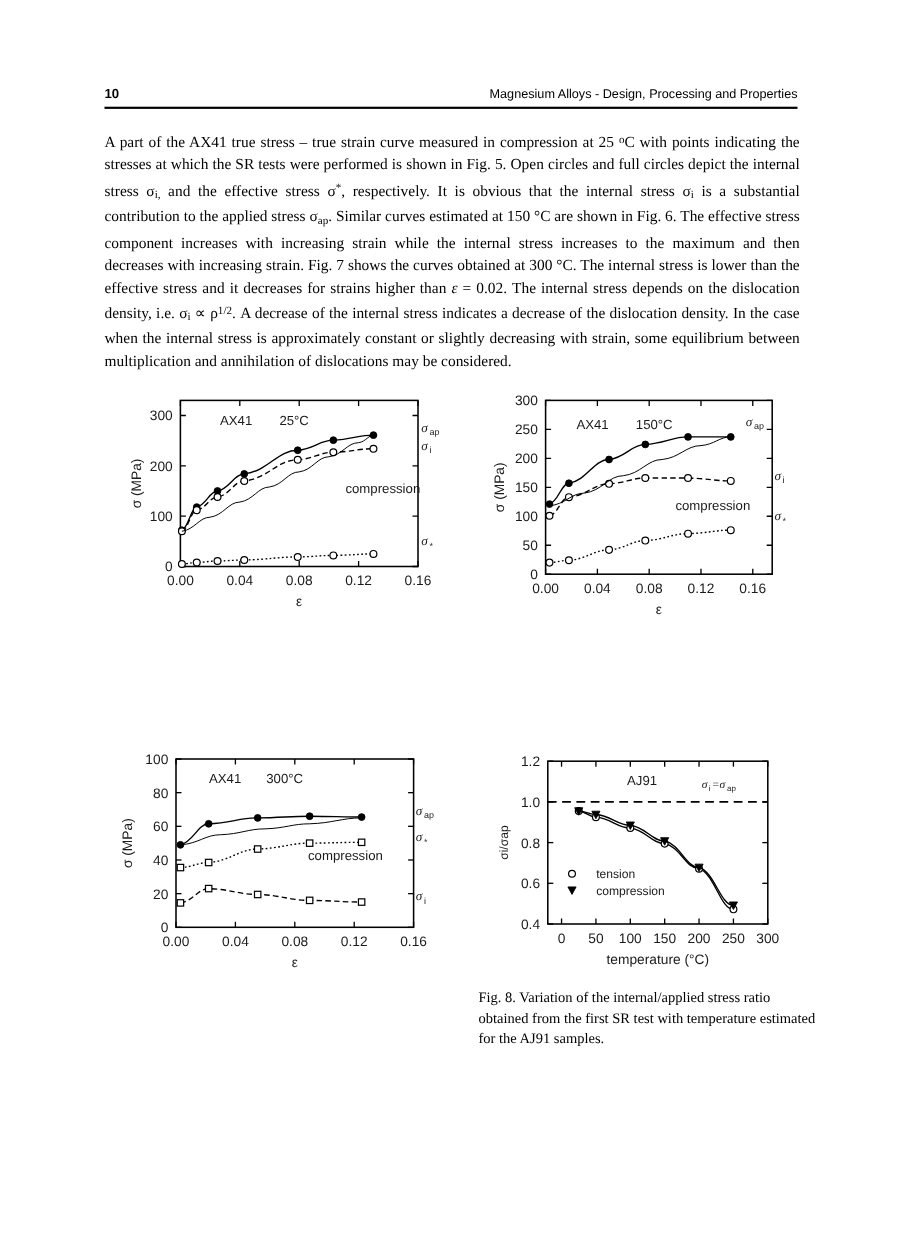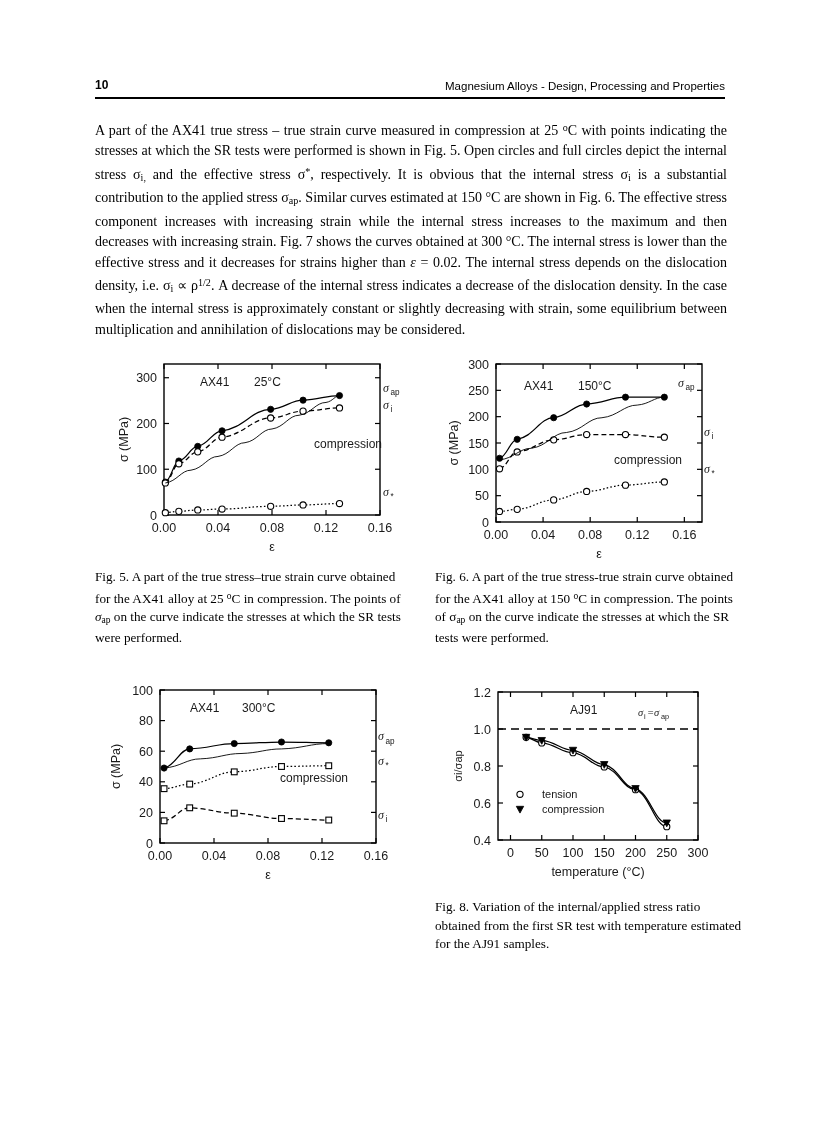--- a/index.html
+++ b/index.html
@@ -144,21 +144,20 @@
         <g>
           <text x="275" y="56.842424242424244" font-family="&quot;Liberation Serif&quot;, serif" font-style="italic" font-size="12" text-anchor="start" fill="#1a1a1a">σ</text>
           <text x="282.44" y="59.96242424242424" font-family="&quot;Liberation Sans&quot;, sans-serif" font-size="8.16" text-anchor="start" fill="#1a1a1a">i</text>
         </g>
         <g>
           <text x="275" y="143.78181818181818" font-family="&quot;Liberation Serif&quot;, serif" font-style="italic" font-size="12" text-anchor="start" fill="#1a1a1a">σ</text>
           <text x="282.44" y="146.9018181818182" font-family="&quot;Liberation Sans&quot;, sans-serif" font-size="8.16" text-anchor="start" fill="#1a1a1a">*</text>
         </g>
       </svg>
   </div>
-  <div class="caption cap5">Fig. 5. A part of the true stress–true strain curve obtained for the AX41 alloy at 25 <sup>o</sup>C in compression. The points of <i>σ</i><sub>ap</sub> on the curve indicate the stresses at which the SR tests were performed.</div>
 
   <div class="fig chart" style="left:440px;top:352px;">
     <svg id="svg-fig6" width="300" height="210">
         <rect x="56" y="12" width="206" height="158" fill="#fff" stroke="#000" stroke-width="1.4"></rect>
         <line x1="56" y1="170" x2="56" y2="165" stroke="#000" stroke-width="1.2"></line>
         <line x1="56" y1="12" x2="56" y2="17" stroke="#000" stroke-width="1.2"></line>
         <text x="56" y="187" font-family="&quot;Liberation Sans&quot;, sans-serif" font-size="12.5" text-anchor="middle" fill="#1a1a1a">0.00</text>
         <line x1="103.08571428571429" y1="170" x2="103.08571428571429" y2="165" stroke="#000" stroke-width="1.2"></line>
         <line x1="103.08571428571429" y1="12" x2="103.08571428571429" y2="17" stroke="#000" stroke-width="1.2"></line>
         <text x="103.08571428571429" y="187" font-family="&quot;Liberation Sans&quot;, sans-serif" font-size="12.5" text-anchor="middle" fill="#1a1a1a">0.04</text>
@@ -234,21 +233,20 @@
         <g>
           <text x="264" y="84.15333333333334" font-family="&quot;Liberation Serif&quot;, serif" font-style="italic" font-size="12" text-anchor="start" fill="#1a1a1a">σ</text>
           <text x="271.44" y="87.27333333333334" font-family="&quot;Liberation Sans&quot;, sans-serif" font-size="8.16" text-anchor="start" fill="#1a1a1a">i</text>
         </g>
         <g>
           <text x="264" y="121.02000000000001" font-family="&quot;Liberation Serif&quot;, serif" font-style="italic" font-size="12" text-anchor="start" fill="#1a1a1a">σ</text>
           <text x="271.44" y="124.14000000000001" font-family="&quot;Liberation Sans&quot;, sans-serif" font-size="8.16" text-anchor="start" fill="#1a1a1a">*</text>
         </g>
       </svg>
   </div>
-  <div class="caption cap6">Fig. 6. A part of the true stress-true strain curve obtained for the AX41 alloy at 150 <sup>o</sup>C in compression. The points of σ<sub>ap</sub> on the curve indicate the stresses at which the SR tests were performed.</div>
 
   <div class="fig chart" style="left:100px;top:678px;">
     <svg id="svg-fig7" width="300" height="212">
         <rect x="60" y="12" width="216" height="153" fill="#fff" stroke="#000" stroke-width="1.4"></rect>
         <line x1="60" y1="165" x2="60" y2="160" stroke="#000" stroke-width="1.2"></line>
         <line x1="60" y1="12" x2="60" y2="17" stroke="#000" stroke-width="1.2"></line>
         <text x="60" y="182" font-family="&quot;Liberation Sans&quot;, sans-serif" font-size="12.5" text-anchor="middle" fill="#1a1a1a">0.00</text>
         <line x1="114" y1="165" x2="114" y2="160" stroke="#000" stroke-width="1.2"></line>
         <line x1="114" y1="12" x2="114" y2="17" stroke="#000" stroke-width="1.2"></line>
         <text x="114" y="182" font-family="&quot;Liberation Sans&quot;, sans-serif" font-size="12.5" text-anchor="middle" fill="#1a1a1a">0.04</text>

